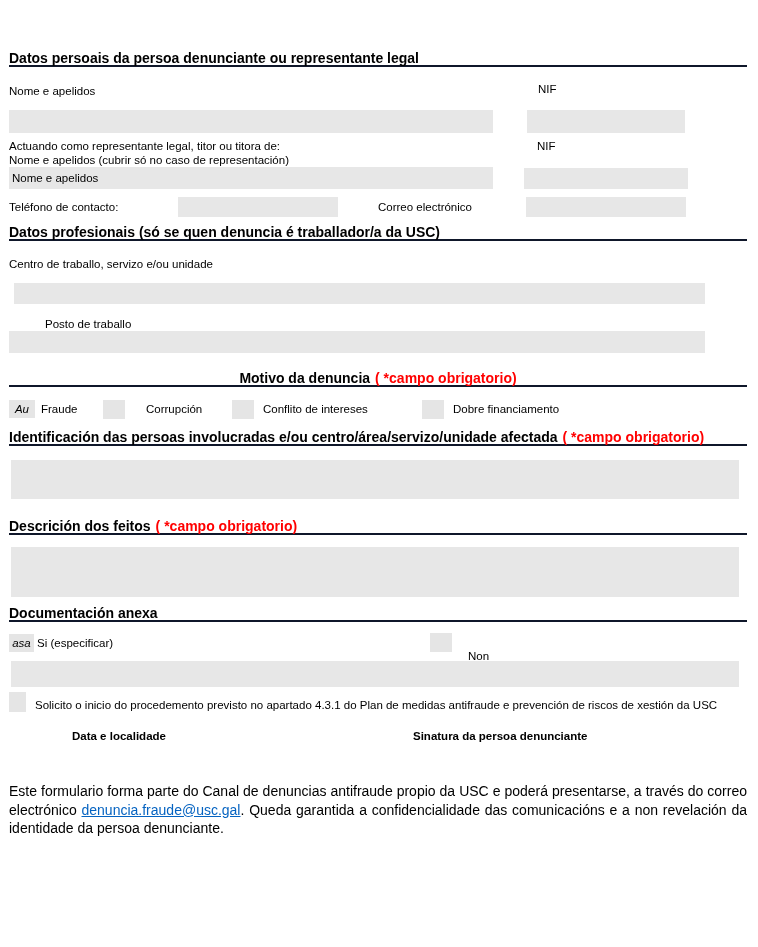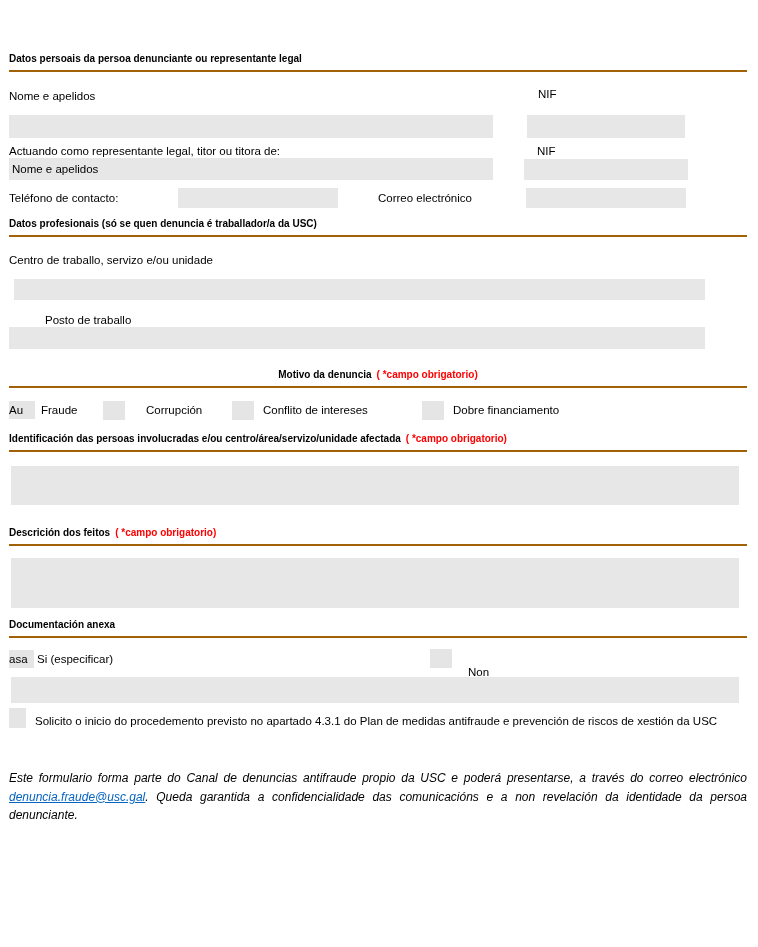--- a/index.html
+++ b/index.html
@@ -10,22 +10,22 @@
     padding:22px 11px 0 9px;
     overflow:hidden;
     background:#fff;
     color:#000;
     font-family:"Liberation Sans","DejaVu Sans",sans-serif;
     font-size:11.5px;
     line-height:14px;
   }
   .title{margin:0;font-size:13.5px;line-height:15px;font-weight:bold;letter-spacing:.1px;}
   .sec-head{
-    font-weight:bold;font-size:10px;line-height:13px;
-    border-bottom:2px solid #a16207;padding-bottom:5px;
+    font-weight:bold;font-size:14px;line-height:13px;
+    border-bottom:2px solid #0f172a;
   }
   .sec-head .req{color:#ff0000;margin-left:5px;}
   .row{position:relative;}
   .abs{position:absolute;}
   .field{background:#e7e7e7;}
   .cb{background:#e5e5e5;}
   .b{font-weight:bold;}
   
   #sec-personal{margin-top:30px;}
   .rowA{margin-top:17px;height:14px;}
@@ -46,27 +46,26 @@
   .box-desc{margin-top:12px;margin-left:2px;width:728px;height:50px;}
   #sec-anexa{margin-top:10px;}
   .anexarow{margin-top:12px;height:18px;}
   .box-anexa{margin-top:9px;margin-left:2px;width:728px;height:26px;}
   #sec-solic{margin-top:6px;}
   .statement{margin:8px 0 0 0;position:relative;line-height:20px;text-indent:26px;}
   .statement .cb{position:absolute;left:0;top:-3px;width:17px;height:20px;}
   .datasig{margin-top:14px;height:15px;}
   .footer{
     margin:38px 0 0 0;
-    font-style:italic;
-    font-size:12px;line-height:18.5px;
+    font-size:14px;line-height:18.5px;
     text-align:justify;
   }
   .footer a{color:#0563c1;}
   .filledfield{line-height:22px;padding-left:3px;box-sizing:border-box;}
-  .aubox,.asabox{line-height:18px;text-align:left;}
+  .aubox,.asabox{line-height:18px;text-align:center;font-style:italic;}
 </style>
 </head>
 <body>
 
 <div class="page">
 
 
   <div class="sec-head" id="sec-personal">
     <span>Datos persoais da persoa denunciante ou representante legal</span>
   </div>
@@ -75,20 +74,21 @@
     <span class="abs" style="left:0;top:0;">Nome e apelidos</span>
     <span class="abs" style="left:529px;top:-2px;">NIF</span>
   </div>
   <div class="row rowB">
     <div class="field abs" style="left:0;top:0;width:484px;height:23px;"></div>
     <div class="field abs" style="left:518px;top:0;width:158px;height:23px;"></div>
   </div>
 
   <div class="acting">
     <div>Actuando como representante legal, titor ou titora de:</div>
+    <div>Nome e apelidos (cubrir só no caso de representación)</div>
     <span class="abs" style="left:528px;top:0;">NIF</span>
   </div>
   <div class="row rowE">
     <div class="field filledfield abs" style="left:0;top:0;width:484px;height:22px;">Nome e apelidos</div>
     <div class="field abs" style="left:515px;top:1px;width:164px;height:21px;"></div>
   </div>
 
   <div class="row rowF">
     <span class="abs" style="left:0;top:3px;">Teléfono de contacto:</span>
     <div class="field abs" style="left:169px;top:0;width:160px;height:20px;"></div>
@@ -136,18 +136,22 @@
     <span class="abs" style="left:28px;top:2px;">Si (especificar)</span>
     <div class="cb abs" style="left:421px;top:-1px;width:22px;height:19px;"></div>
     <span class="abs" style="left:459px;top:15px;">Non</span>
   </div>
   <div class="field box-anexa"></div>
 
   <p class="statement">
     <span class="cb"></span>
     <span>Solicito o inicio do procedemento previsto no apartado 4.3.1 do Plan de medidas antifraude e prevención de riscos de xestión da USC</span>
   </p>
+  <div class="row datasig">
+    <span class="abs b" style="left:63px;top:0;">Data e localidade</span>
+    <span class="abs b" style="left:404px;top:0;">Sinatura da persoa denunciante</span>
+  </div>
 
   <p class="footer">
     <span>Este formulario forma parte do Canal de denuncias antifraude propio da USC e poderá presentarse, a través do correo electrónico </span><a href="#">denuncia.fraude@usc.gal</a><span>. Queda garantida a confidencialidade das comunicacións e a non revelación da identidade da persoa denunciante.</span>
   </p>
 
 </div>
 
 </body></html>

